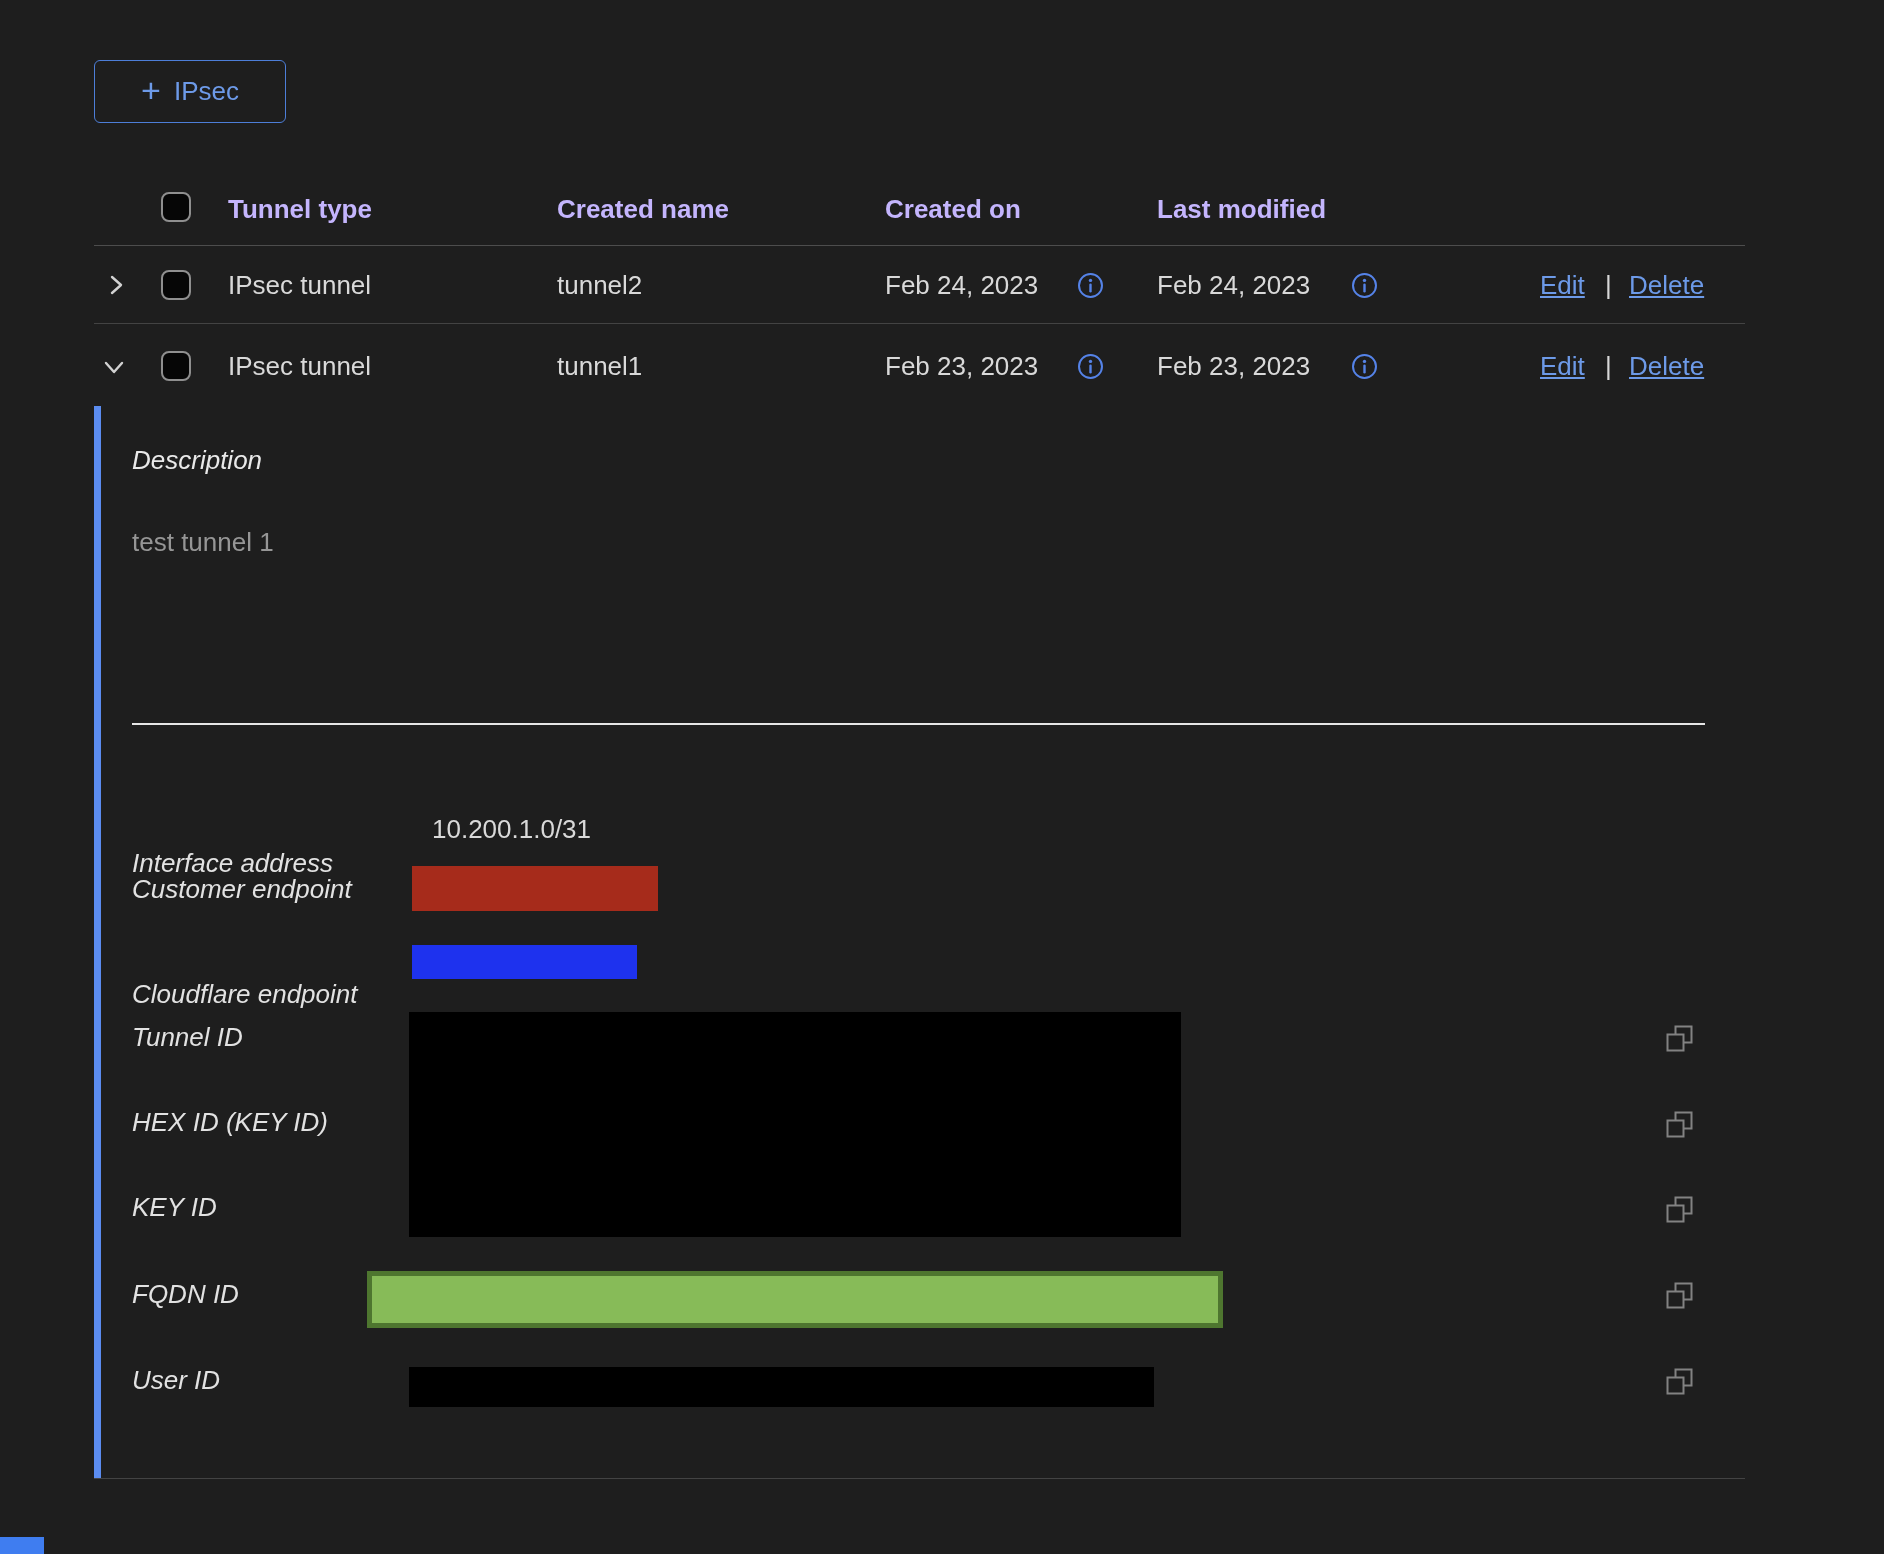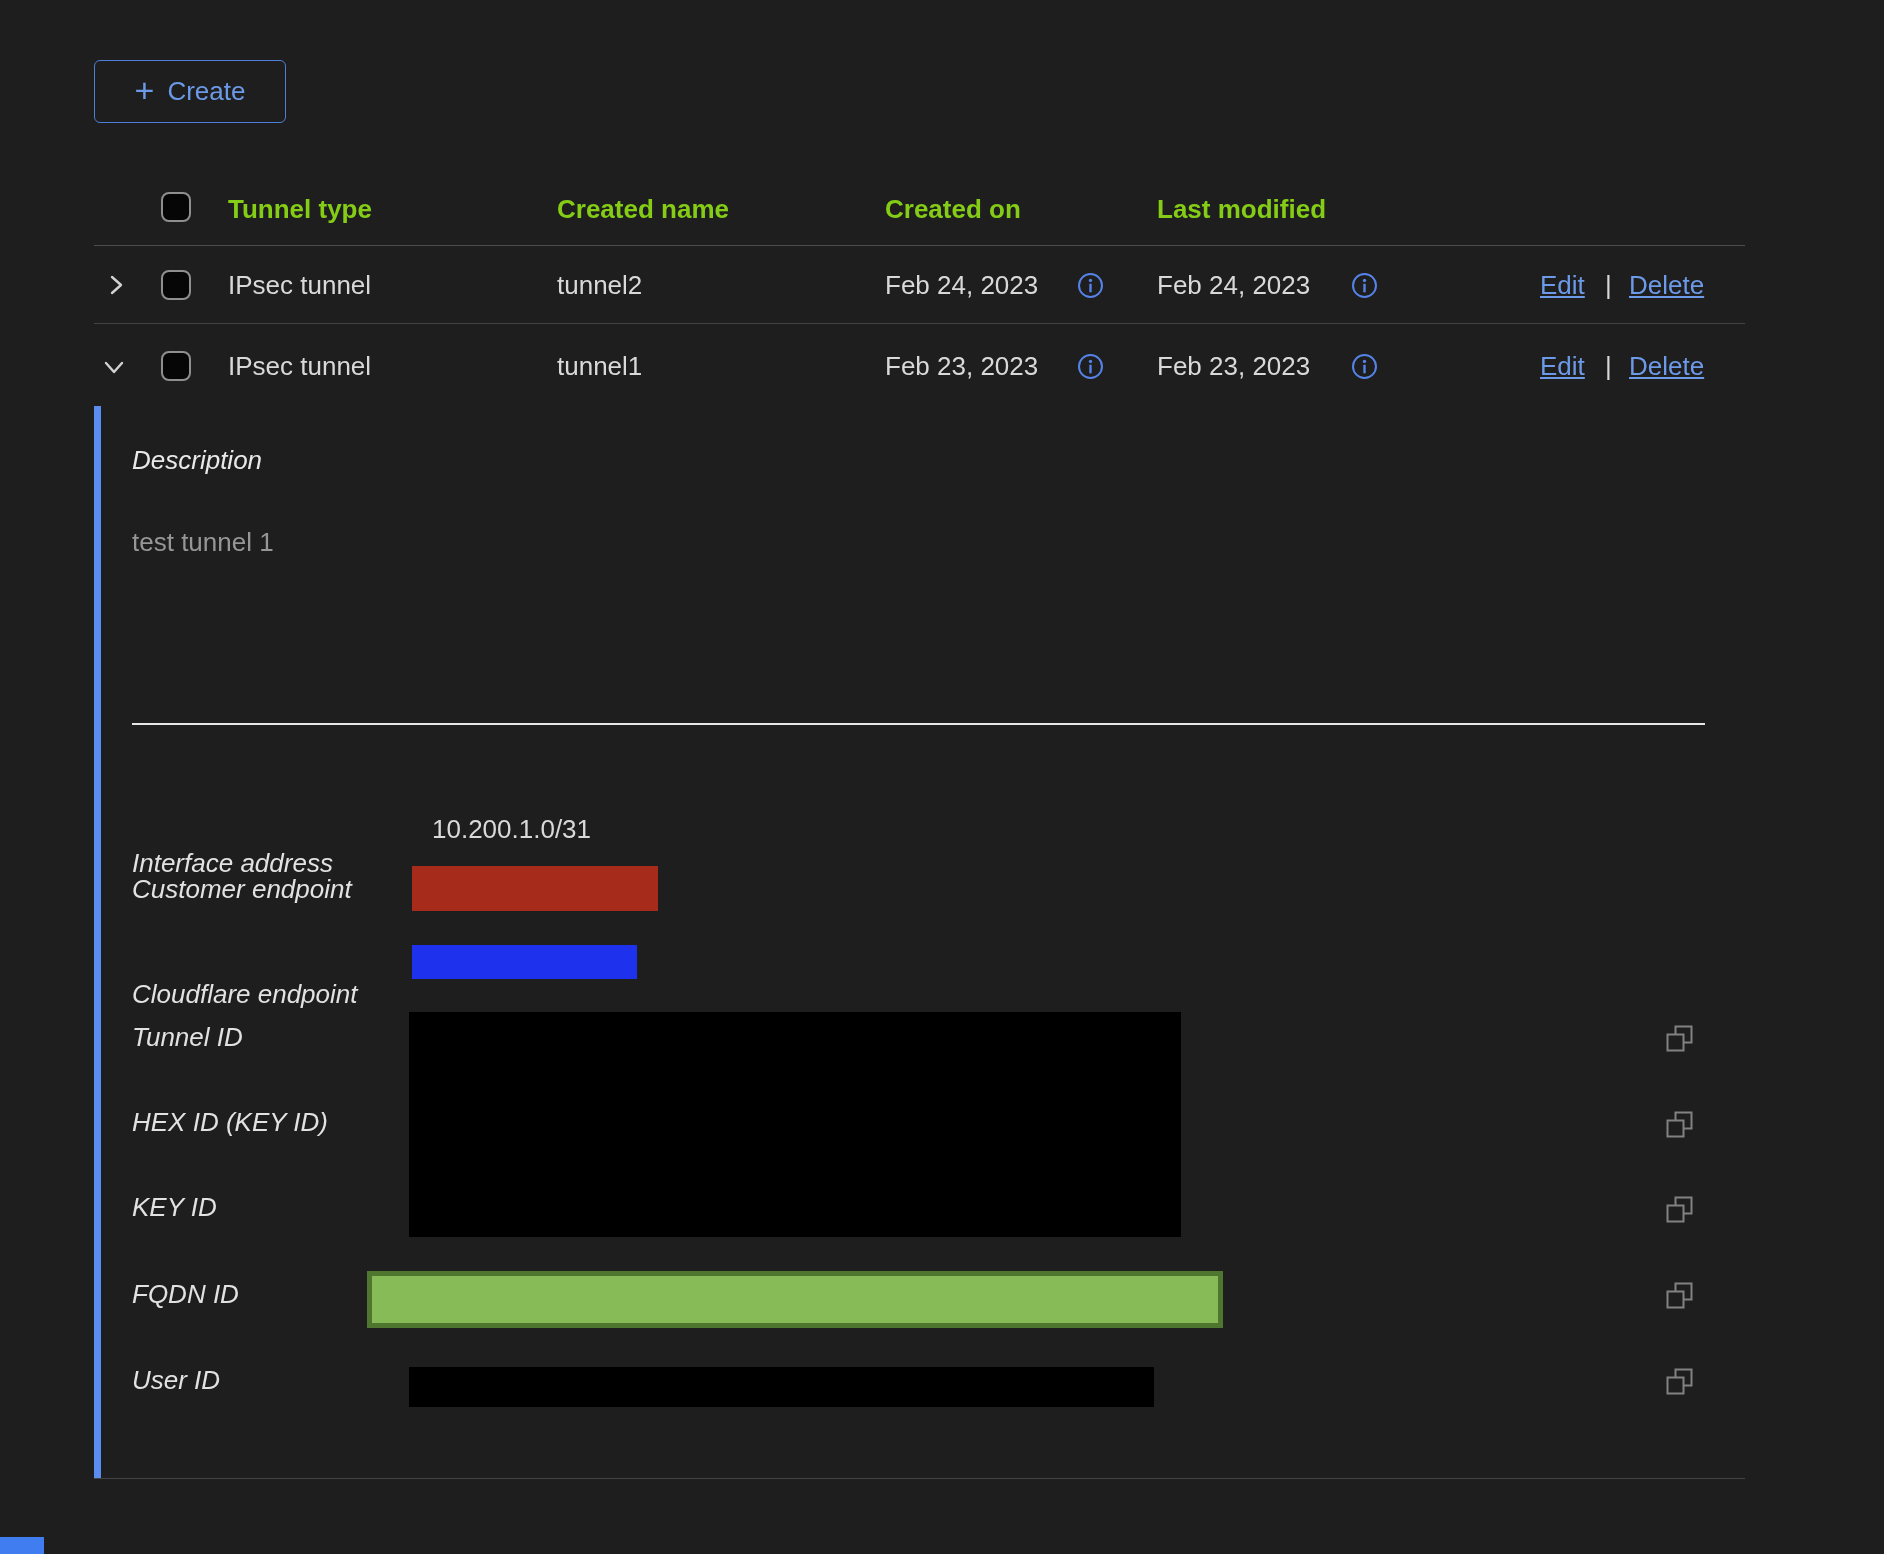--- a/index.html
+++ b/index.html
@@ -4,21 +4,21 @@
 <style>
   html,body { margin:0; padding:0; background:#161616; }
   #screen {
     position:relative; width:1884px; height:1554px;
     background:#1e1e1e; overflow:hidden;
     font-family:"Liberation Sans", sans-serif;
     -webkit-font-smoothing:antialiased;
   }
   .abs { position:absolute; }
   .cell { color:#d9d9d9; font-size:26px; line-height:30px; white-space:nowrap; }
-  .hdr  { color:#84cc16; font-size:26px; line-height:30px; font-weight:bold; white-space:nowrap; }
+  .hdr  { color:#c4b5fd; font-size:26px; line-height:30px; font-weight:bold; white-space:nowrap; }
   .dim  { color:#969696; }
   .divider { position:absolute; height:1px; background:#434343; }
   .checkbox {
     position:absolute; width:30px; height:30px; box-sizing:border-box;
     border:2px solid #8f8f8f; border-radius:8px; background:#060606;
     padding:0; cursor:pointer;
   }
   .iconbtn { position:absolute; background:transparent; border:none; padding:0; margin:0; cursor:pointer; line-height:0; }
   .link {
     position:absolute; color:#6d9ae8; font-size:26px; line-height:30px;
@@ -39,21 +39,21 @@
   #blue-bar { position:absolute; left:94px; top:406px; width:7px; height:1073px; }
   .infoicon { position:absolute; width:27px; height:27px; cursor:pointer; line-height:0; }
 </style>
 </head>
 <body>
 
 <div id="screen">
 
   <button id="create-btn" class="outline-btn">
     <span class="plus">+</span>
-    <span>Create</span>
+    <span>IPsec</span>
   </button>
 
   <button class="checkbox" style="left:161px; top:192px;"></button>
   <div class="abs hdr" style="left:228px; top:194px;">Tunnel type</div>
   <div class="abs hdr" style="left:557px; top:194px;">Created name</div>
   <div class="abs hdr" style="left:885px; top:194px;">Created on</div>
   <div class="abs hdr" style="left:1157px; top:194px;">Last modified</div>
   <div class="divider" style="left:94px; top:245px; width:1651px; background:#4d4d4d;"></div>
 
   <div>

